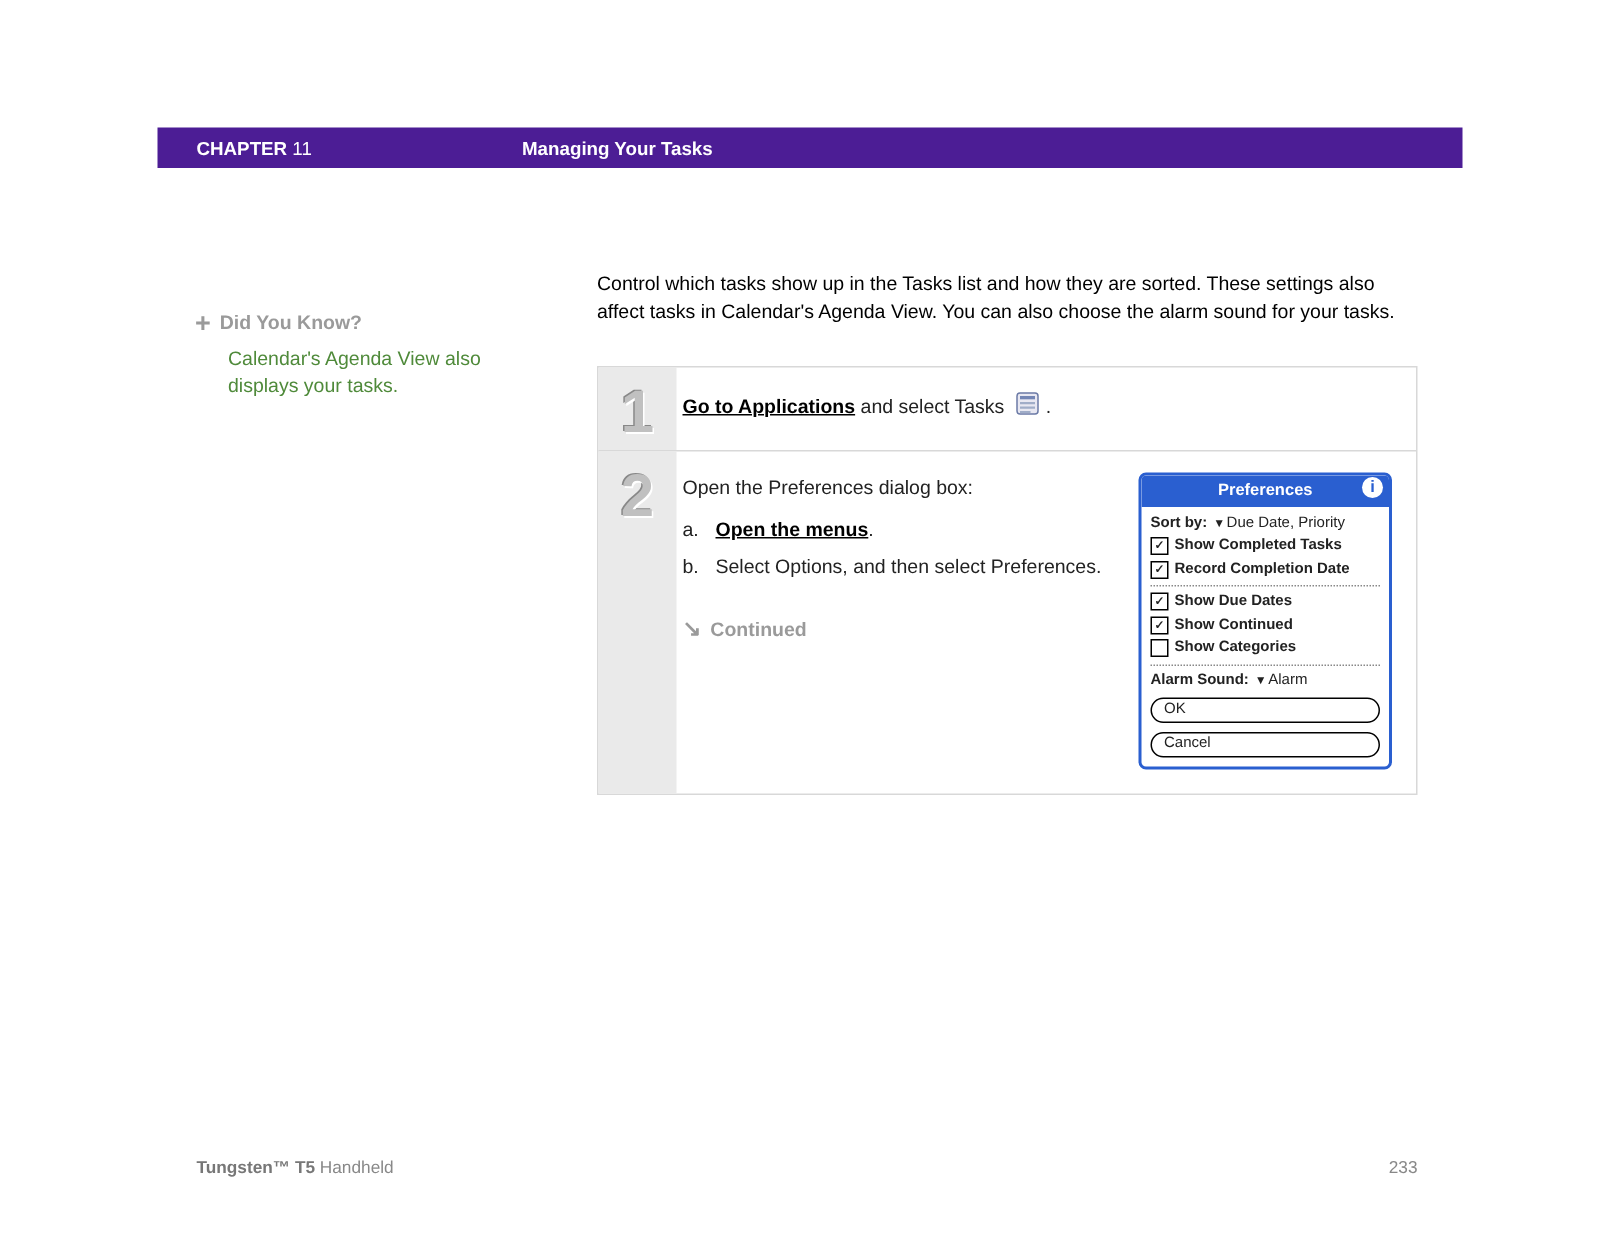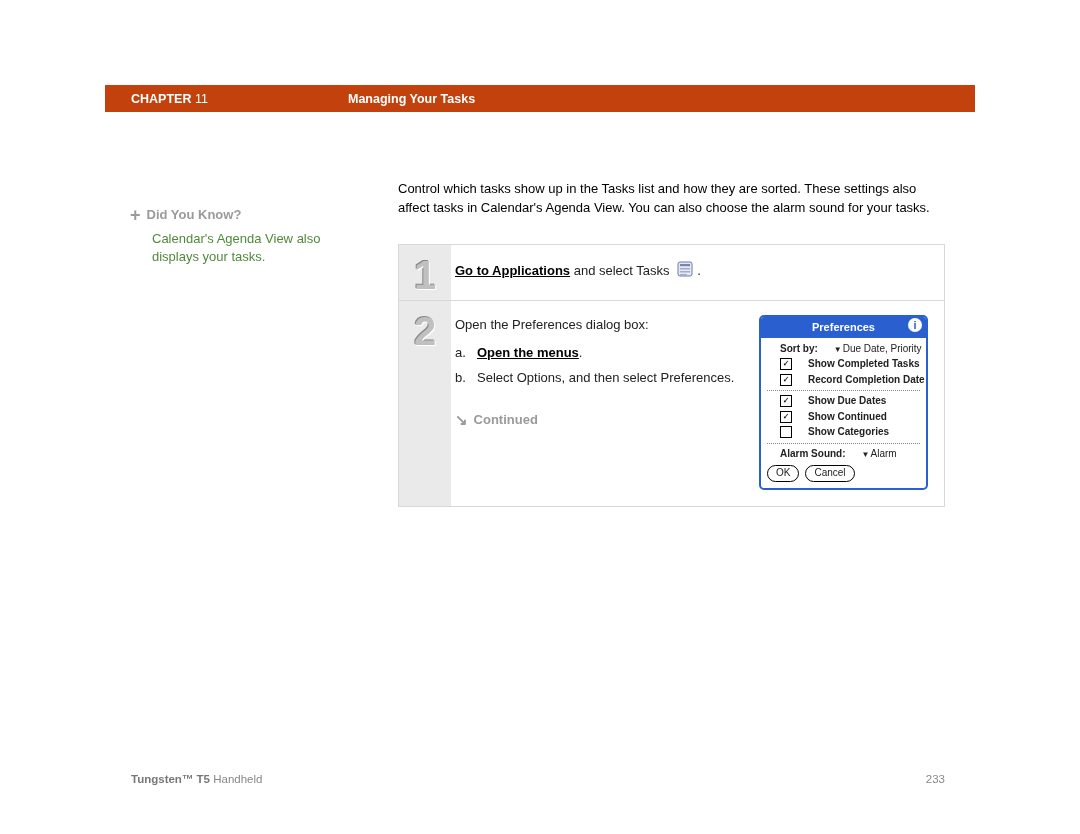--- a/index.html
+++ b/index.html
@@ -11,21 +11,21 @@
     font-family: "Helvetica Neue", Arial, sans-serif;
     color: #222;
     position: relative;
   }
   .header-bar {
     position: absolute;
     left: 105px;
     right: 105px;
     top: 85px;
     height: 27px;
-    background: #c2410c;
+    background: #4c1d95;
     color: #fff;
     display: flex;
     align-items: center;
     font-size: 12.5px;
   }
   .header-bar .chapter {
     position: absolute;
     left: 26px;
     font-weight: 700;
   }
@@ -197,24 +197,23 @@
     font-weight: 900;
   }
   .prefs-body {
     padding: 4px 6px 6px 6px;
     font-size: 10px;
     line-height: 1.45;
   }
   .prefs-body .row {
     display: flex;
     align-items: center;
-    gap: 16px;
+    gap: 4px;
     margin-bottom: 1px;
     white-space: nowrap;
-    margin-left: 13px;
   }
   .prefs-body .bold-weight { font-weight: 900; }
   .dd { font-size: 8px; margin-right: 1px; }
   .prefs-body hr {
     border: none;
     border-top: 1px dotted #888;
     margin: 3px 0;
   }
   .cb {
     width: 10px;
@@ -225,20 +224,21 @@
     justify-content: center;
     font-size: 8px;
     line-height: 8px;
     font-weight: 900;
     flex: 0 0 10px;
   }
   .prefs-buttons {
     display: flex;
     gap: 6px;
     margin-top: 4px;
+    flex-direction: column;
   }
   .prefs-buttons .btn {
     border: 1px solid #000;
     border-radius: 9px;
     padding: 0 8px;
     font-size: 10px;
     line-height: 14px;
     height: 15px;
     background: #fff;
     cursor: pointer;

